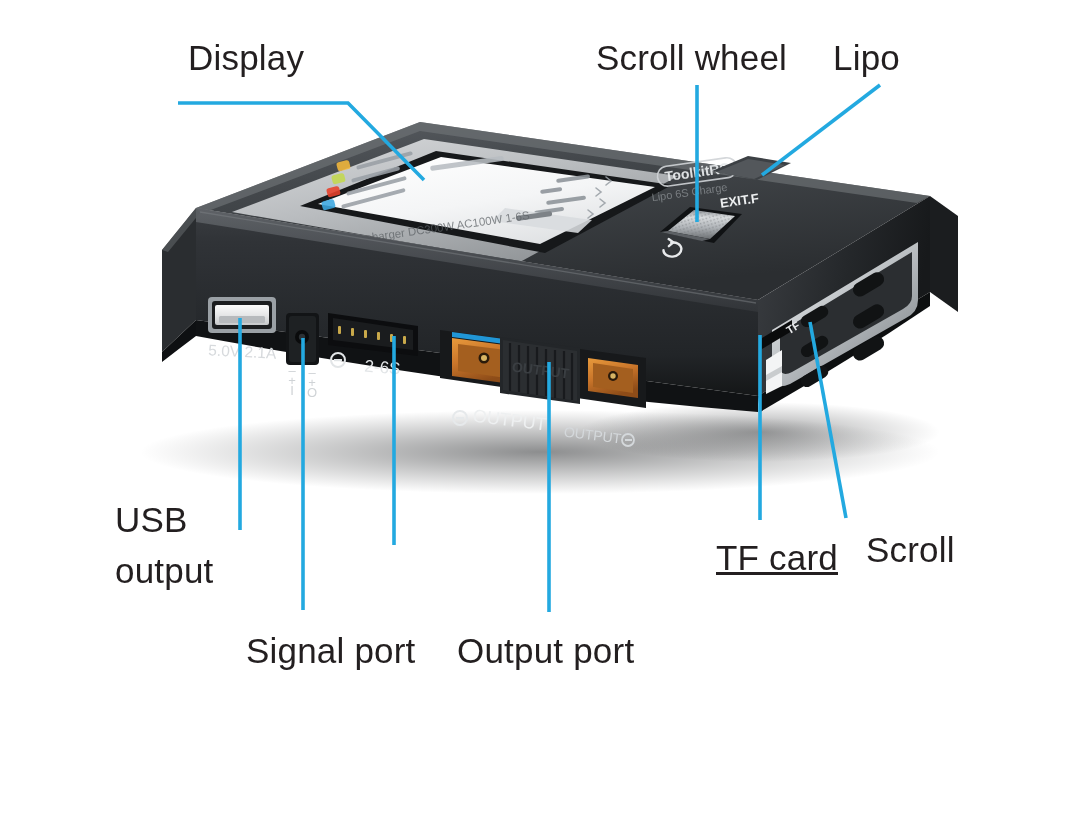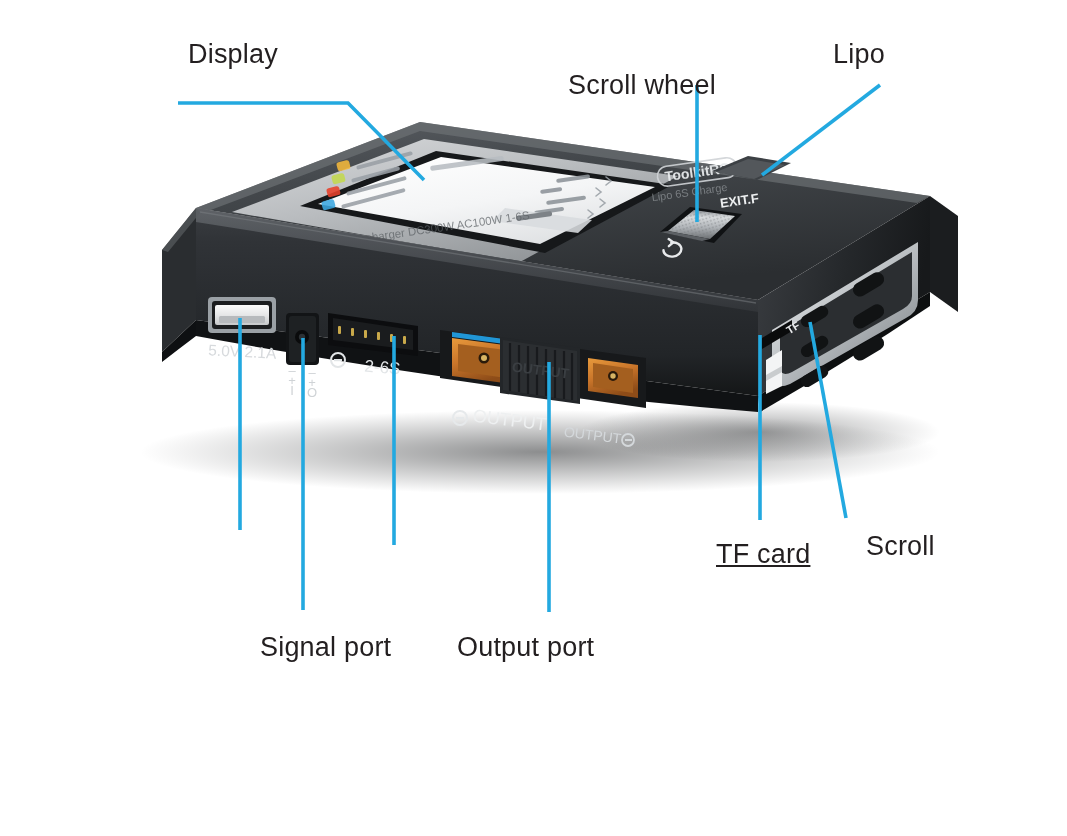--- a/index.html
+++ b/index.html
@@ -18,21 +18,21 @@
     width: 1067px;
     height: 836px;
     background: #ffffff;
   }
 
   
   .callout {
     position: absolute;
     color: #231f20;
     font-weight: 300;
-    font-size: 27px;
+    font-size: 35px;
     letter-spacing: 0.2px;
     white-space: nowrap;
     line-height: 1.05;
   }
   .callout.two-line { white-space: normal; line-height: 1.45; }
 
   .caption-front {
     position: absolute;
     left: 0; right: 0;
     text-align: center;
@@ -337,26 +337,30 @@
       <path d="M 549,612 L 549,362"></path>
 
       <path d="M 760,520 L 760,335"></path>
 
       <path d="M 846,518 L 810,322"></path>
     </g>
   </svg>
 
   <div class="callout" style="left:188px; top:40px;">Display</div>
 
-  <div class="callout" style="left:568px; top:40px;margin-top:31px;">Scroll wheel</div>
+  <div class="callout" style="left:596px; top:40px;">Scroll wheel</div>
 
   <div class="callout" style="left:833px; top:40px;">Lipo</div>
 
-
-  <div class="callout" style="left:260px; top:633px;">Signal port</div>
+  <div class="callout two-line" style="left:115px; top:495px; width:140px;">
+    <div style="white-space:pre-line;">USB
+output</div>
+  </div>
+
+  <div class="callout" style="left:246px; top:633px;">Signal port</div>
 
 
   <div class="callout" style="left:457px; top:633px;">Output port</div>
 
   <div class="callout" style="left:716px; top:540px;text-decoration:underline;">TF card</div>
 
   <div class="callout" style="left:866px; top:532px;">Scroll</div>
 
 
   <div class="hotspot" style="left:318px; top:150px; width:340px; height:100px;"></div>

